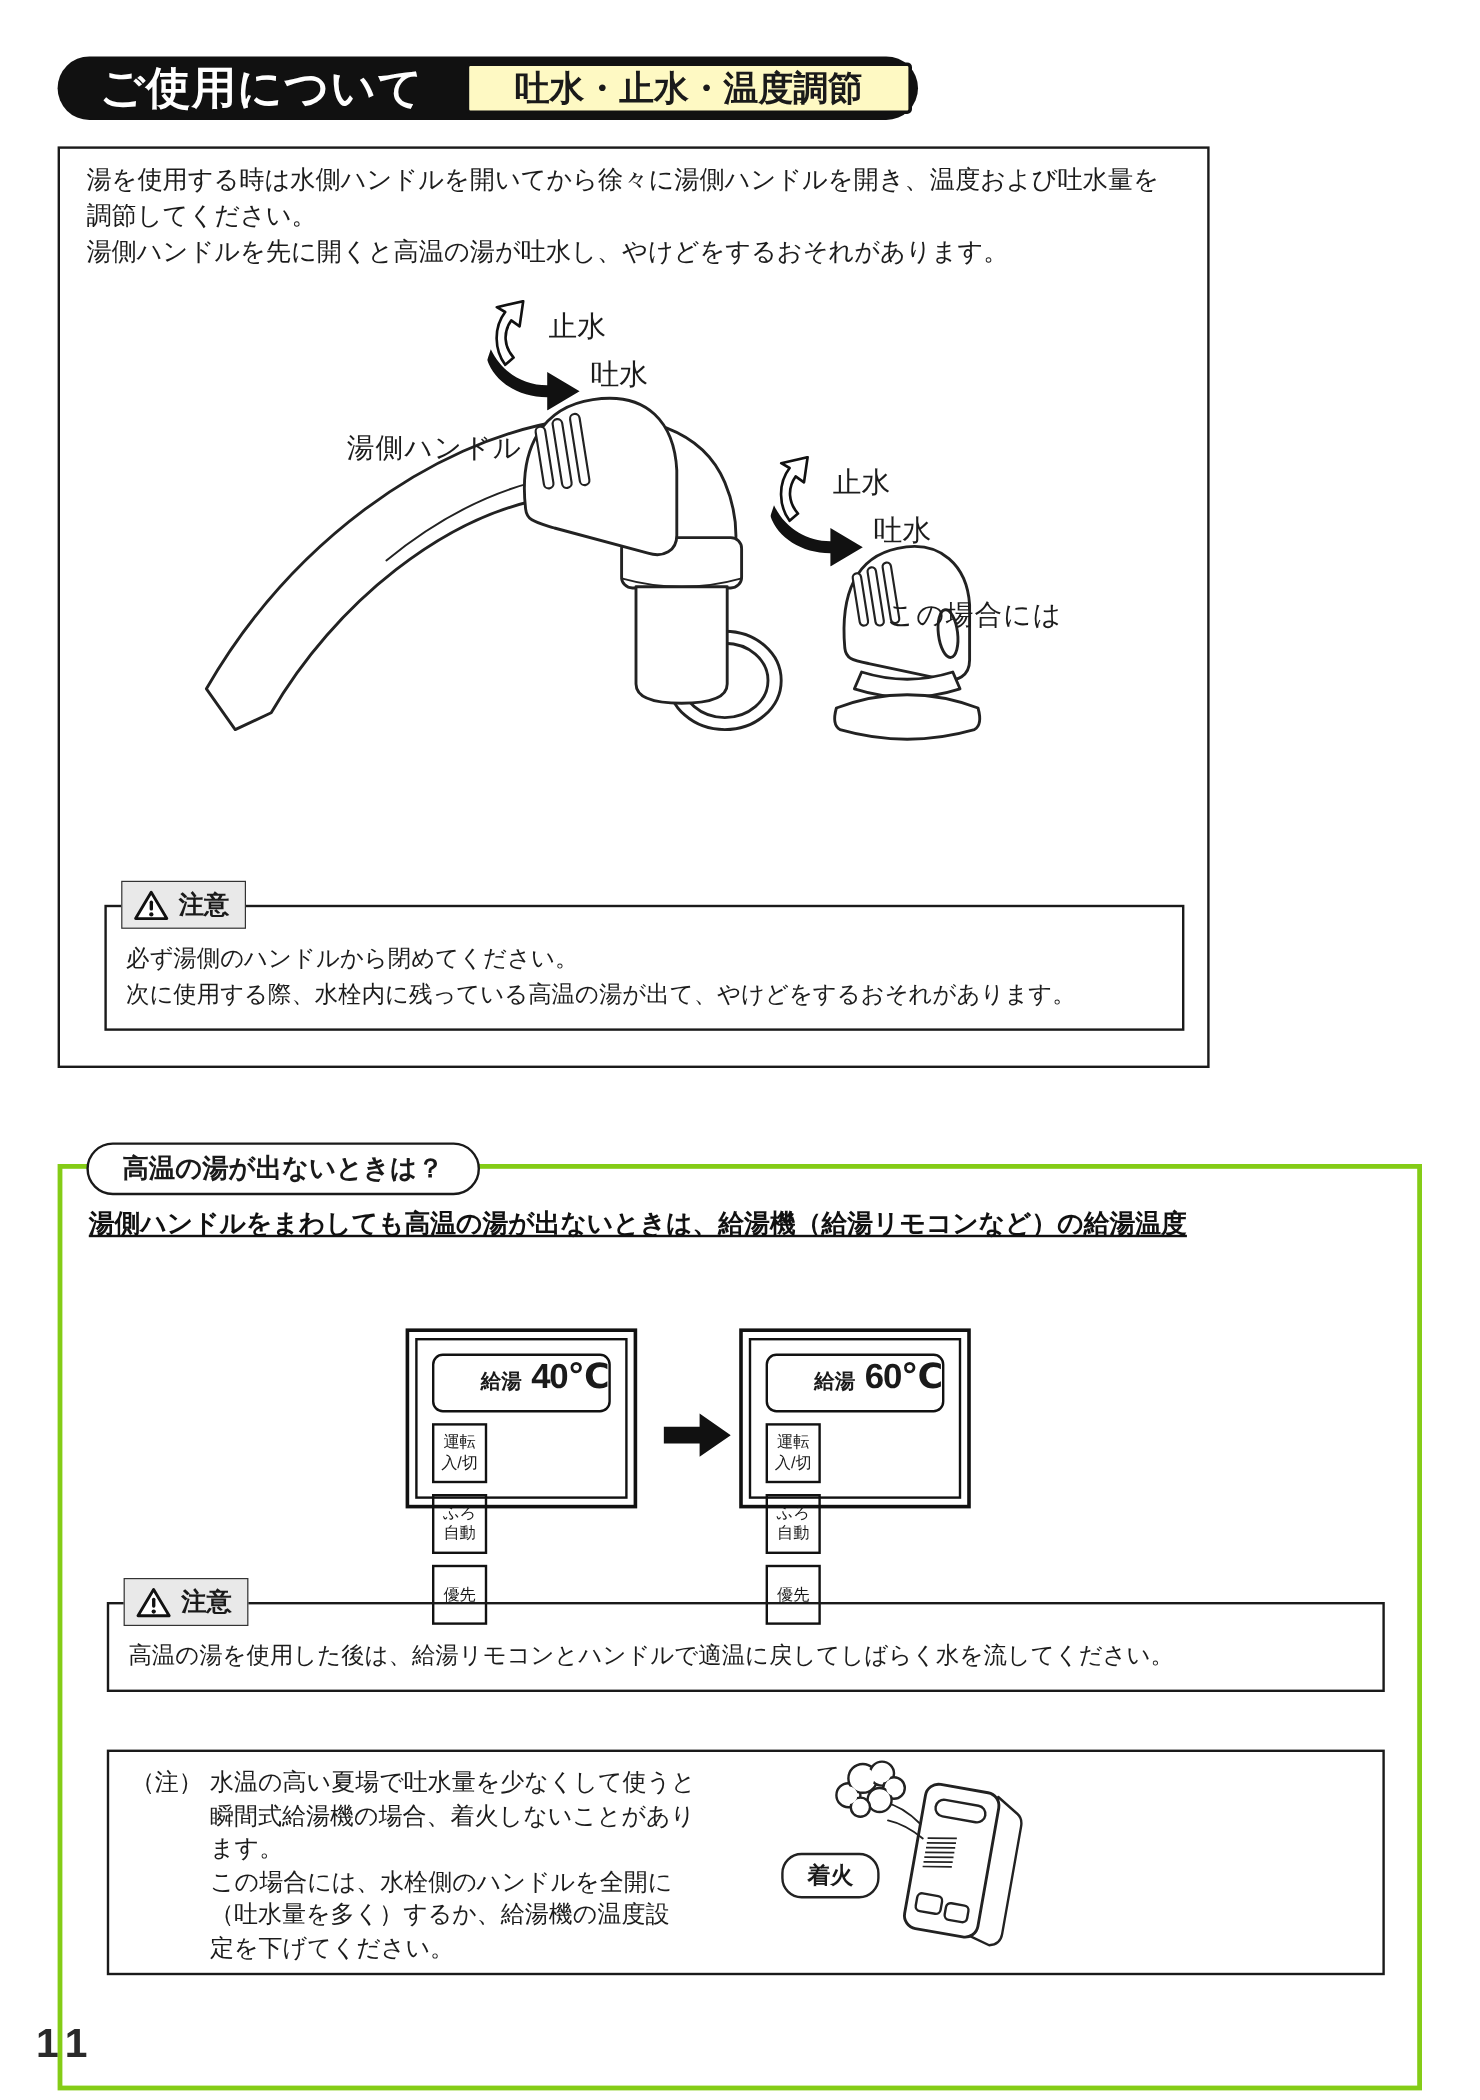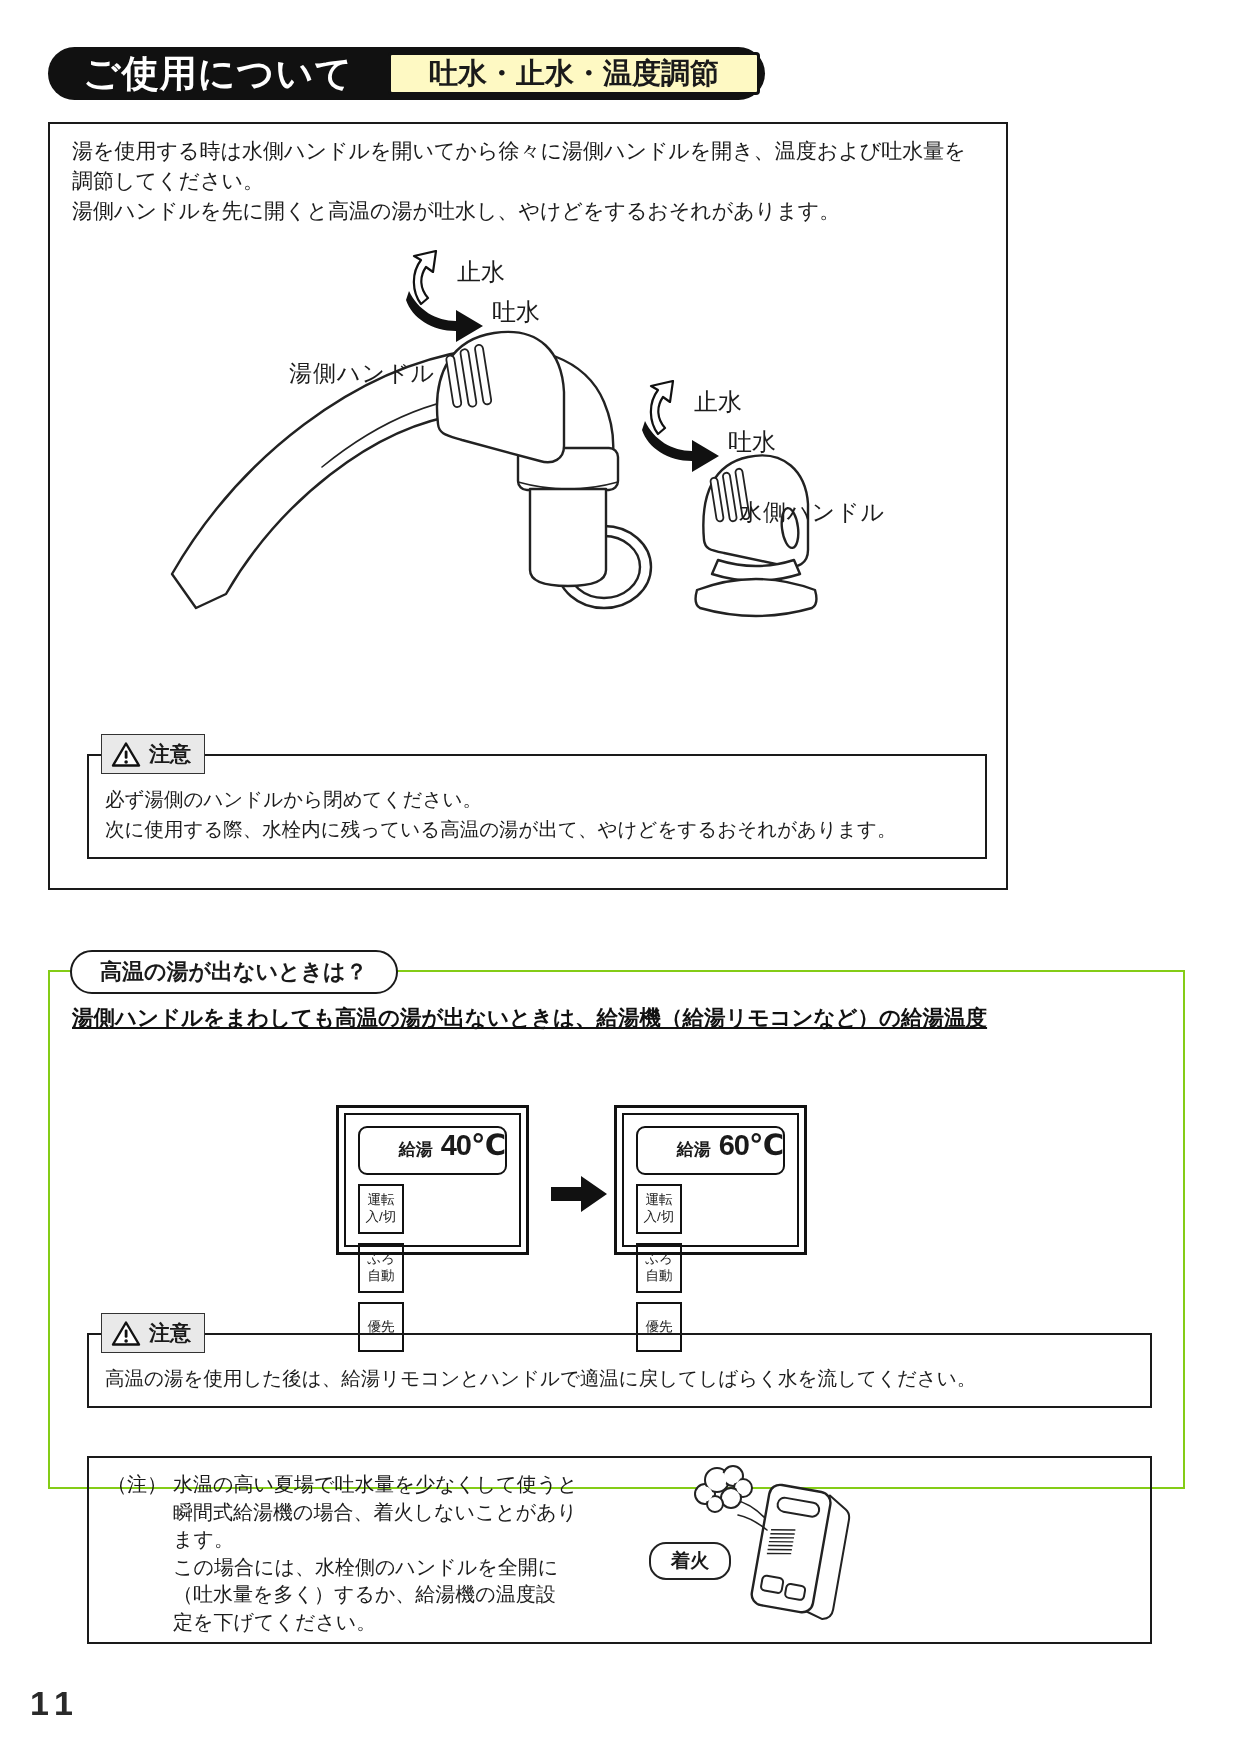--- a/index.html
+++ b/index.html
@@ -10,21 +10,21 @@
   .header-bar{position:absolute;left:48px;top:47px;width:717px;height:53px;background:#111;
               border-radius:27px;display:flex;align-items:center;}
   .header-title{position:absolute;left:0;top:0;width:340px;height:53px;display:flex;align-items:center;
                 justify-content:center;color:#fff;font-size:37px;font-weight:bold;letter-spacing:1px;}
   .header-subtitle{position:absolute;left:340px;top:5px;width:372px;height:43px;background:#fef9c3;
                    border:3px solid #111;border-radius:4px;display:flex;align-items:center;
                    justify-content:center;font-size:29px;font-weight:bold;box-sizing:border-box;}
 
   
   .box1{position:absolute;left:48px;top:122px;width:960px;height:768px;border:2px solid #1a1a1a;box-sizing:border-box;}
-  .box2{position:absolute;left:48px;top:970px;width:1137px;height:519px;border:2px solid #84cc16;box-sizing:border-box;}
+  .box2{position:absolute;left:48px;top:970px;width:1137px;height:772px;border:4px solid #84cc16;box-sizing:border-box;}
 
   .para1{position:absolute;left:22px;top:12px;font-size:21px;line-height:30px;color:#1c1c1c;}
   .para2{position:absolute;left:22px;top:30px;font-size:21.5px;line-height:33px;font-weight:bold;color:#111;text-decoration:underline;}
 
   
   .tab-pill{position:absolute;left:20px;top:-22px;background:#fff;border:2.5px solid #1a1a1a;
             border-radius:22px;padding:5px 28px;font-size:22px;font-weight:bold;z-index:3;}
 
   
   .dlabel{position:absolute;font-size:24px;color:#1c1c1c;white-space:nowrap;}
@@ -121,21 +121,21 @@
     <div class="hlabel" style="left:239px;top:234px">湯側ハンドル</div>
 
     <svg class="art" style="left:597px;top:256px;width:40px;height:56px" viewBox="0 0 40 56">
       <path d="M11,54 C2,42 1,23 11,10 L4,6 L26,1 L23,22 L16,17 C9,27 10,39 18,48 Z" fill="#fff" stroke="#111" stroke-width="2.2" stroke-linejoin="round"></path>
     </svg>
     <div class="dlabel" style="left:644px;top:262px">止水</div>
     <svg class="art" style="left:592px;top:294px;width:78px;height:54px" viewBox="0 0 78 54">
       <path d="M3,3 C12,22 30,33 50,33 L50,22 L77,38 L50,54 L50,43 C26,43 6,30 0,12 Z" fill="#111"></path>
     </svg>
     <div class="dlabel" style="left:678px;top:302px">吐水</div>
-    <div class="hlabel" style="left:689px;top:373px">水側ハンドル</div>
+    <div class="hlabel" style="left:689px;top:373px">この場合には</div>
 
     <div class="caution" style="left:37px;top:610px;width:900px">
       <div class="caution-label">
         <svg width="30" height="27" viewBox="0 0 30 27">
           <path d="M15 2.5 L28 24.5 L2 24.5 Z" fill="#fff" stroke="#111" stroke-width="2.4" stroke-linejoin="round"></path>
           <rect x="13.7" y="9.5" width="2.8" height="8.2" rx="1.3" fill="#111"></rect>
           <circle cx="15.1" cy="21" r="1.8" fill="#111"></circle>
         </svg>
         <span>注意</span>
       </div>

